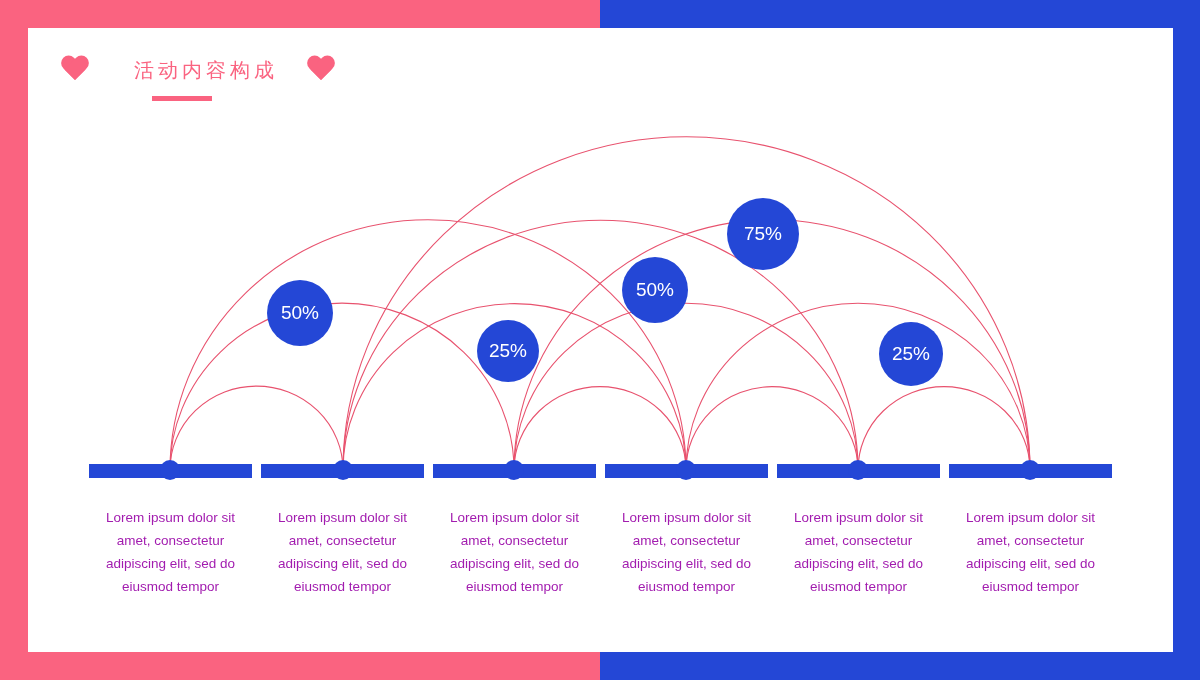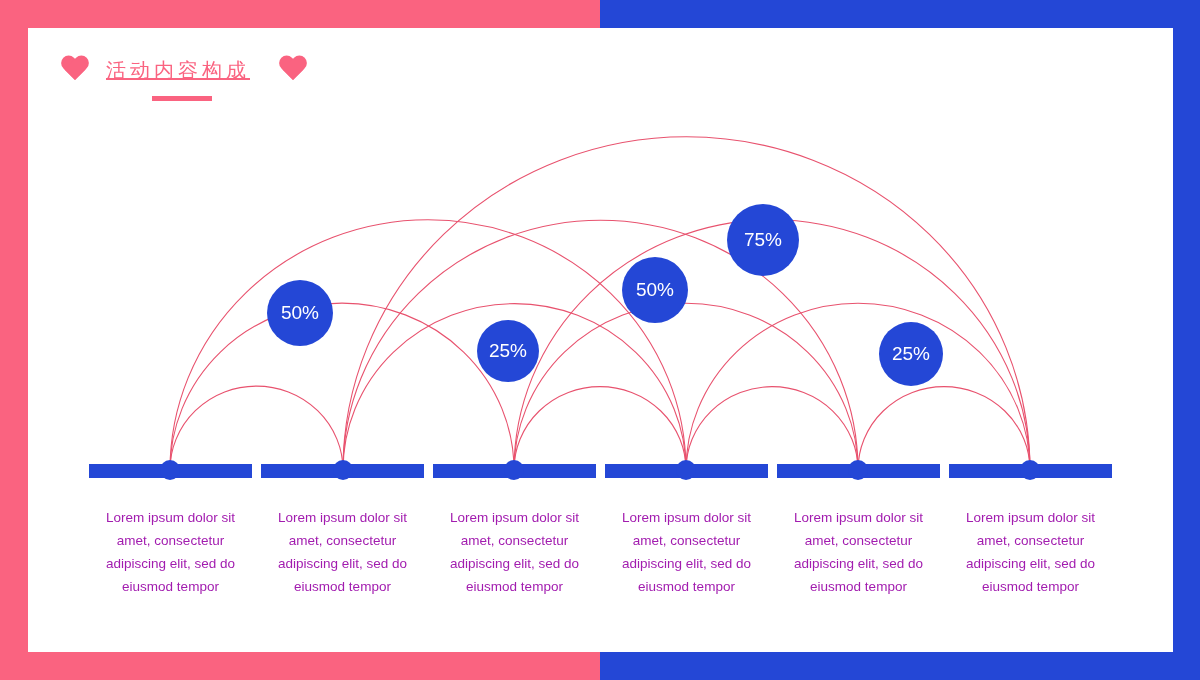--- a/index.html
+++ b/index.html
@@ -53,21 +53,21 @@
     width:30px; height:28px; position:relative; display:inline-block;
   }
   .heart::before, .heart::after {
     content:""; position:absolute; top:0; width:15px; height:24px;
     background:#fa6380; border-radius:15px 15px 0 0;
   }
   .heart::before { left:15px; transform:rotate(-45deg); transform-origin:0 100%; }
   .heart::after  { left:0;    transform:rotate(45deg);  transform-origin:100% 100%; }
   .title-text {
     font-size:20px; color:#fa6380; letter-spacing:4px;
-    margin:0 28px 0 16px; white-space:nowrap;text-decoration:underline;
+    margin:0 28px 0 44px; white-space:nowrap;
   }
   .title-underline {
     position:absolute; left:152px; top:96px;
     width:60px; height:5px; background:#fa6380;
   }
   .arcs { position:absolute; left:0; top:0; }
   .bubble {
     position:absolute;
     background:#2447d6;
     border-radius:50%;
@@ -130,21 +130,21 @@
       <path d="M 686 470 A 172 166.84 0 0 1 1030 470" fill="none" stroke="#e8526e" stroke-width="1.1"></path>
       <path d="M 858 470 A 86 83.42 0 0 1 1030 470" fill="none" stroke="#e8526e" stroke-width="1.1"></path>
       <path d="M 514 470 A 258 250.26 0 0 1 1030 470" fill="none" stroke="#e8526e" stroke-width="1.1"></path>
       <path d="M 343 470 A 343.5 333.195 0 0 1 1030 470" fill="none" stroke="#e8526e" stroke-width="1.1"></path>
     </svg>
 
   <div id="bubble-layer">
       <div class="bubble" style="left: 267px; top: 280px; width: 66px; height: 66px;">50%</div>
       <div class="bubble" style="left: 477px; top: 320px; width: 62px; height: 62px;">25%</div>
       <div class="bubble" style="left: 622px; top: 257px; width: 66px; height: 66px;">50%</div>
-      <div class="bubble" style="left: 727px; top: 204px; width: 72px; height: 72px;">75%</div>
+      <div class="bubble" style="left: 727px; top: 198px; width: 72px; height: 72px;">75%</div>
       <div class="bubble" style="left: 879px; top: 322px; width: 64px; height: 64px;">25%</div>
     </div>
   <div id="node-layer">
       <div class="axis-bar" style="left: 89px; width: 163px;"></div>
       <div class="node-dot" style="left: 160px; top: 460px;"></div>
       <div class="caption" style="left: 89px; width: 163px;">Lorem ipsum dolor sit amet, consectetur adipiscing elit, sed do eiusmod tempor</div>
       <div class="axis-bar" style="left: 261px; width: 163px;"></div>
       <div class="node-dot" style="left: 333px; top: 460px;"></div>
       <div class="caption" style="left: 261px; width: 163px;">Lorem ipsum dolor sit amet, consectetur adipiscing elit, sed do eiusmod tempor</div>
       <div class="axis-bar" style="left: 433px; width: 163px;"></div>

